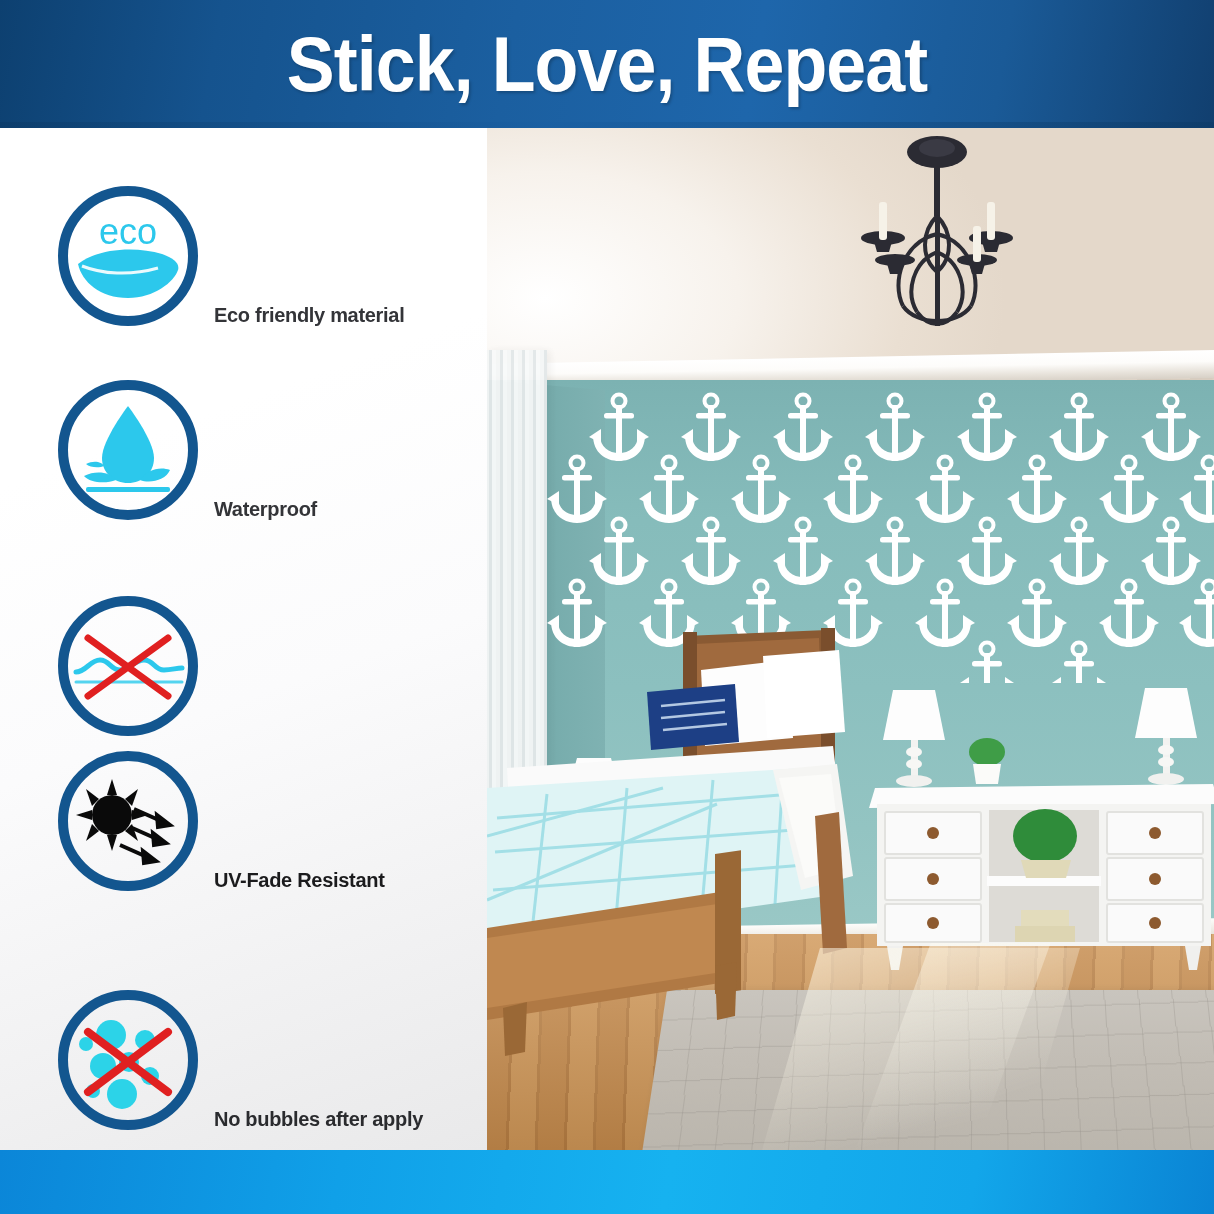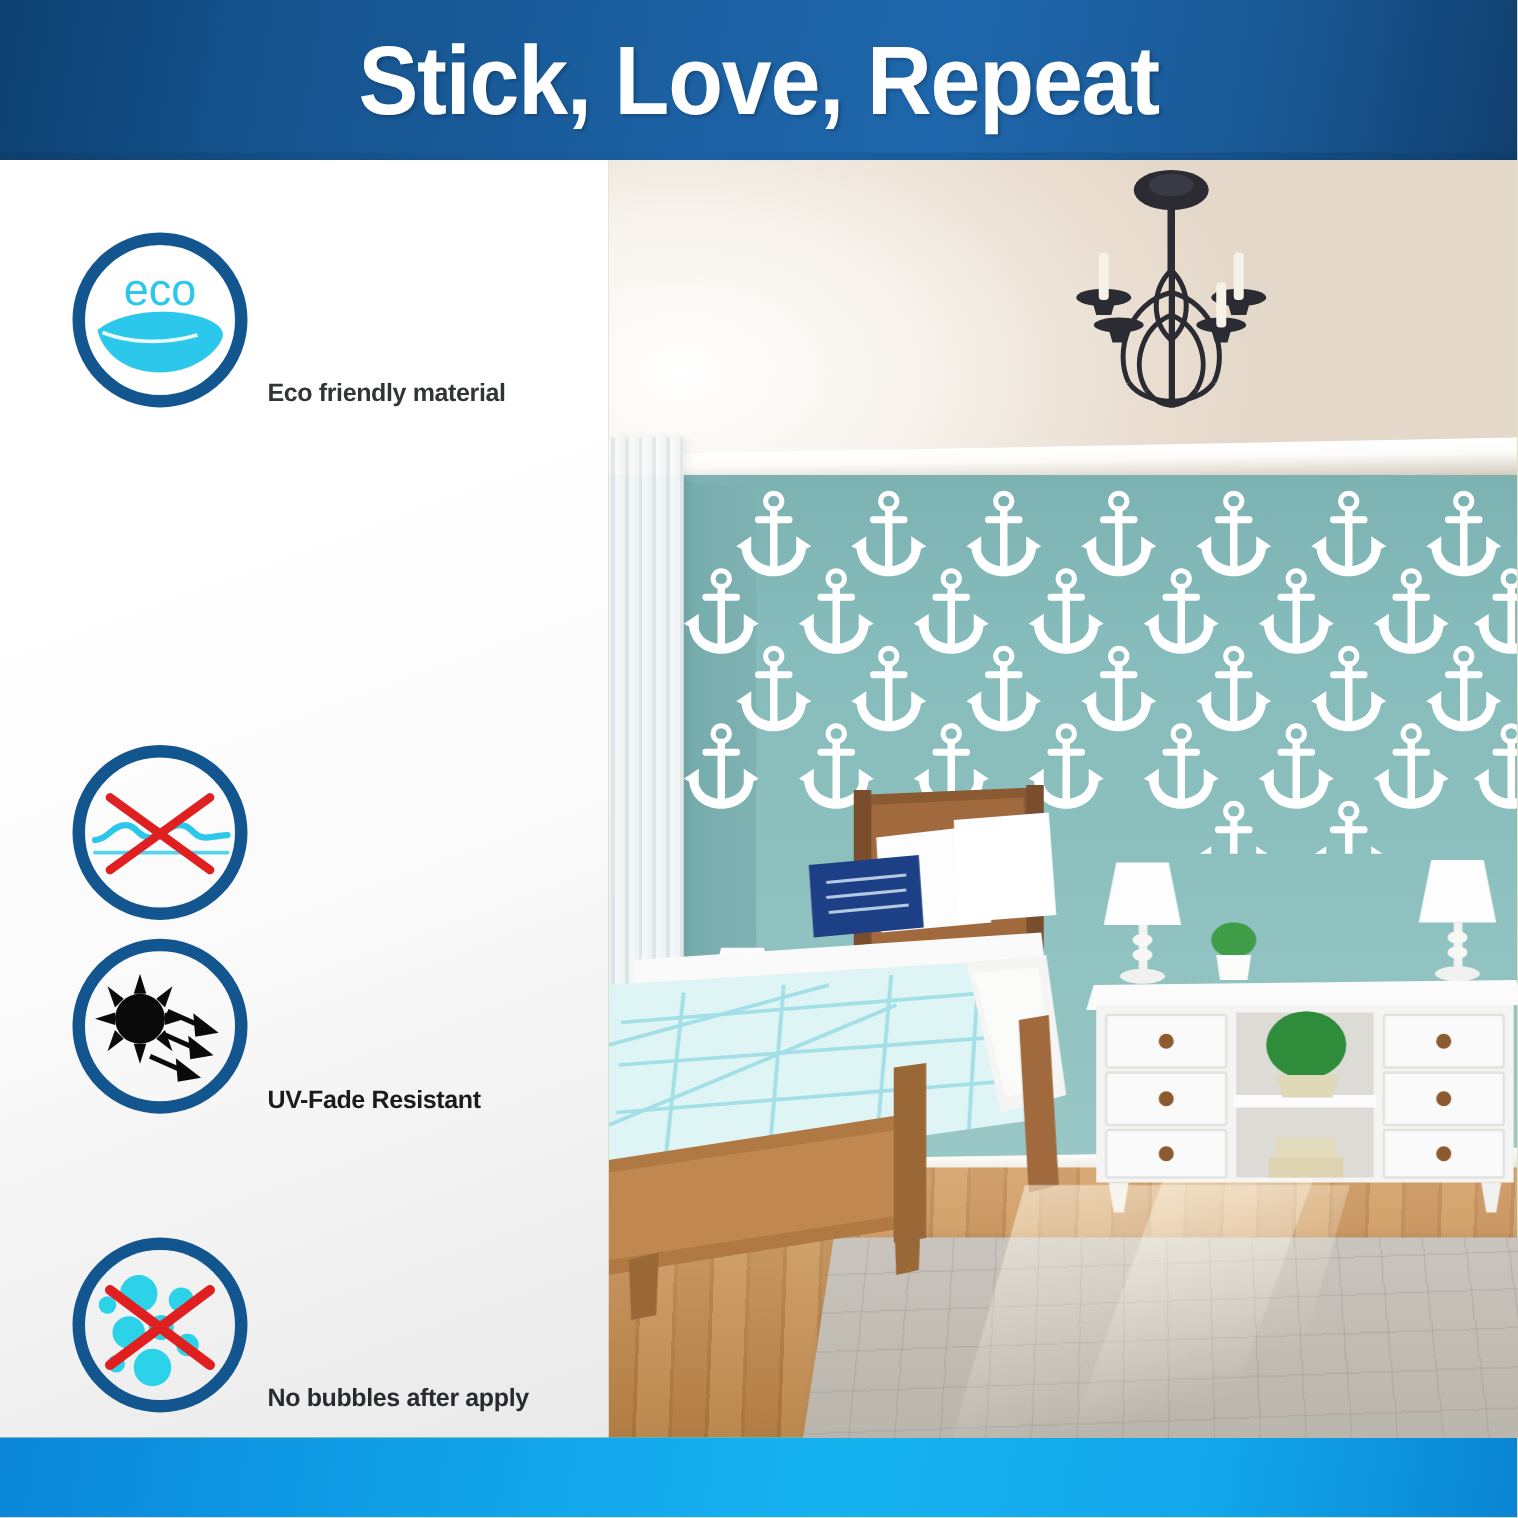--- a/index.html
+++ b/index.html
@@ -173,20 +173,34 @@
         <svg viewBox="0 0 140 140" xmlns="http://www.w3.org/2000/svg">
           <text x="70" y="58" text-anchor="middle" font-family="Liberation Sans, sans-serif" font-size="36" fill="#2cc8ec">eco</text>
           <path d="M20 78 C40 62, 78 60, 104 68 C116 72, 122 78, 120 84
                    C116 96, 96 112, 70 112 C42 112, 24 96, 20 78 Z" fill="#2cc8ec"></path>
           <path d="M24 80 C44 88, 72 90, 100 82" fill="none" stroke="#ffffff" stroke-width="3" opacity=".9"></path>
         </svg>
       </div>
       <div class="feature-label">Eco friendly material</div>
     </div>
 
+    <div class="feature-row f1">
+      <div class="badge">
+        <div class="ring"></div>
+        <svg viewBox="0 0 140 140" xmlns="http://www.w3.org/2000/svg">
+          <path d="M70 26 C70 26, 96 60, 96 78 C96 93, 84 103, 70 103
+                   C56 103, 44 93, 44 78 C44 60, 70 26, 70 26 Z" fill="#2cc8ec"></path>
+          <path d="M28 84 C36 80, 44 82, 46 86 C42 88, 32 88, 28 84 Z" fill="#2cc8ec"></path>
+          <path d="M26 96 C38 90, 52 92, 58 100 C48 104, 32 103, 26 96 Z" fill="#2cc8ec"></path>
+          <path d="M82 100 C88 90, 102 86, 112 90 C108 100, 92 104, 82 100 Z" fill="#2cc8ec"></path>
+          <rect x="28" y="107" width="84" height="5" rx="2" fill="#2cc8ec"></rect>
+        </svg>
+      </div>
+      <div class="feature-label">Waterproof</div>
+    </div>
 
     <div class="feature-row f2">
       <div class="badge">
         <div class="ring"></div>
         <svg viewBox="0 0 140 140" xmlns="http://www.w3.org/2000/svg">
           <path d="M18 76 C28 76, 32 64, 42 64 C52 64, 52 74, 62 74
                    C72 74, 76 64, 86 64 C96 64, 96 74, 106 74 C114 74, 118 72, 124 72" fill="none" stroke="#2cc8ec" stroke-width="5" stroke-linecap="round"></path>
           <path d="M18 86 L124 86" fill="none" stroke="#54d4ef" stroke-width="3" stroke-linecap="round"></path>
           <line x1="30" y1="42" x2="110" y2="100" stroke="#e02020" stroke-width="7" stroke-linecap="round"></line>
           <line x1="110" y1="42" x2="30" y2="100" stroke="#e02020" stroke-width="7" stroke-linecap="round"></line>

